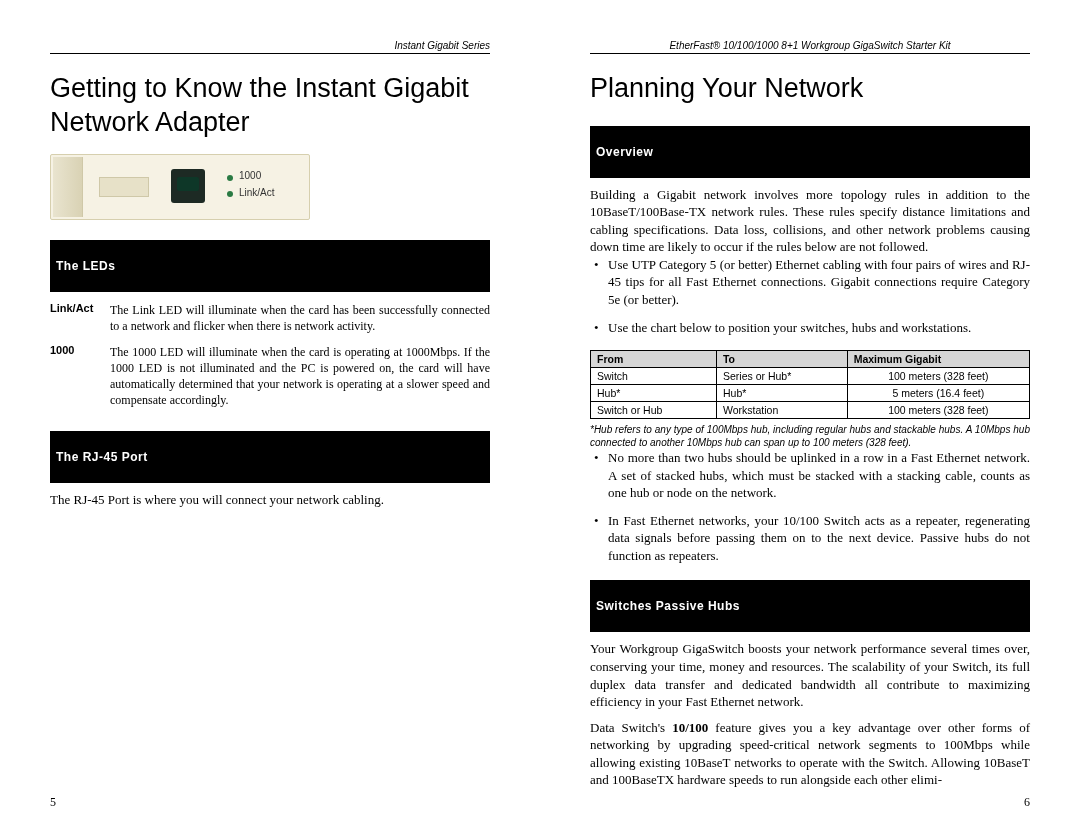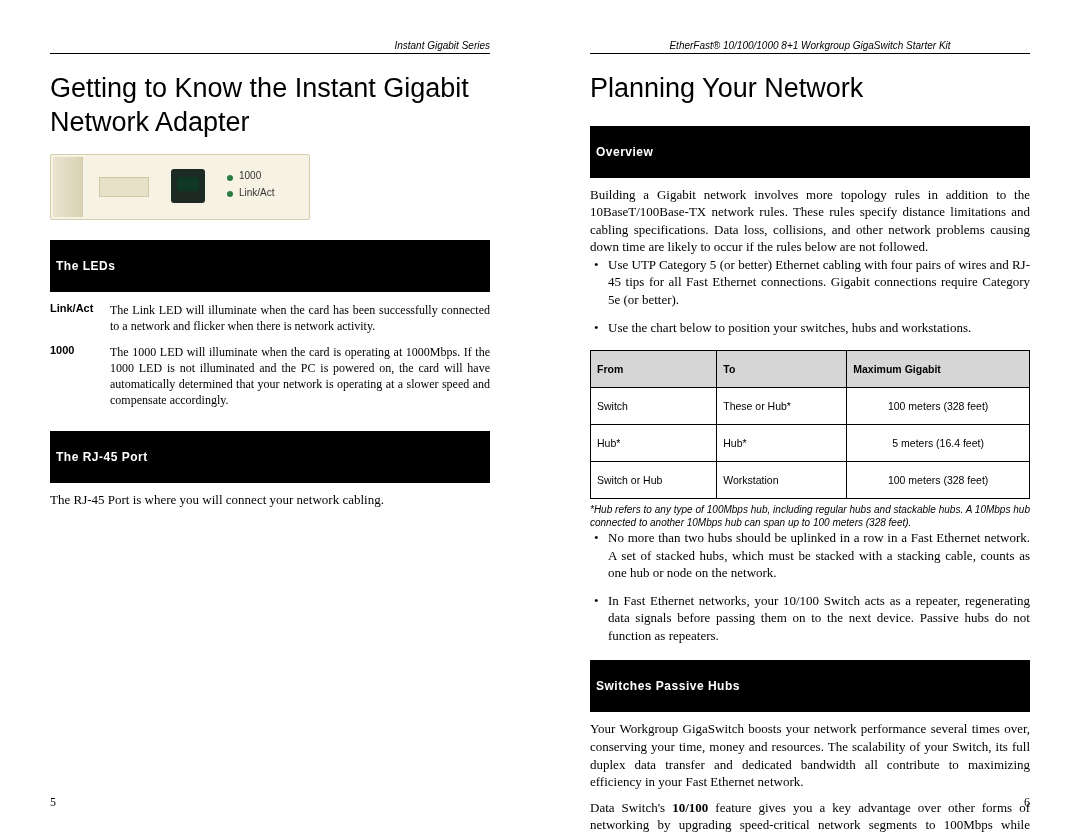--- a/index.html
+++ b/index.html
@@ -95,21 +95,21 @@
     width: 60px; flex-shrink: 0;
   }
   .def-body { font-size: 12px; line-height: 1.35; text-align: justify; }
   ul.bullets { list-style: none; }
   ul.bullets > li { position: relative; padding-left: 18px; margin-bottom: 10px; font-size: 13px; line-height: 1.35; text-align: justify; }
   ul.bullets > li::before { content: "•"; position: absolute; left: 4px; top: 0; }
   table.dist {
     width: 100%; border-collapse: collapse; margin-top: 4px; font-family: Arial, Helvetica, sans-serif;
     font-size: 10.5px;
   }
-  table.dist th, table.dist td { border: 1px solid #000; padding: 12px 6px; text-align: left; }
+  table.dist th, table.dist td { border: 1px solid #000; padding: 2px 6px; text-align: left; }
   table.dist th { background: #d6d6d6; font-weight: bold; }
   table.dist td.center { text-align: center; }
   .table-note {
     font-family: Arial, Helvetica, sans-serif; font-style: italic;
     font-size: 10px; line-height: 1.3; margin-top: 4px; text-align: justify;
   }
   .page-number {
     font-size: 12px; position: absolute; bottom: 24px;
   }
   .page-left .page-number { left: 50px; }
@@ -169,21 +169,21 @@
     <thead>
       <tr>
         <th>From</th>
         <th>To</th>
         <th>Maximum Gigabit</th>
       </tr>
     </thead>
     <tbody>
       <tr>
         <td>Switch</td>
-        <td>These or Hub*</td>
+        <td>Series or Hub*</td>
         <td class="center">100 meters (328 feet)</td>
       </tr>
       <tr>
         <td>Hub*</td>
         <td>Hub*</td>
         <td class="center">5 meters (16.4 feet)</td>
       </tr>
       <tr>
         <td>Switch or Hub</td>
         <td>Workstation</td>

